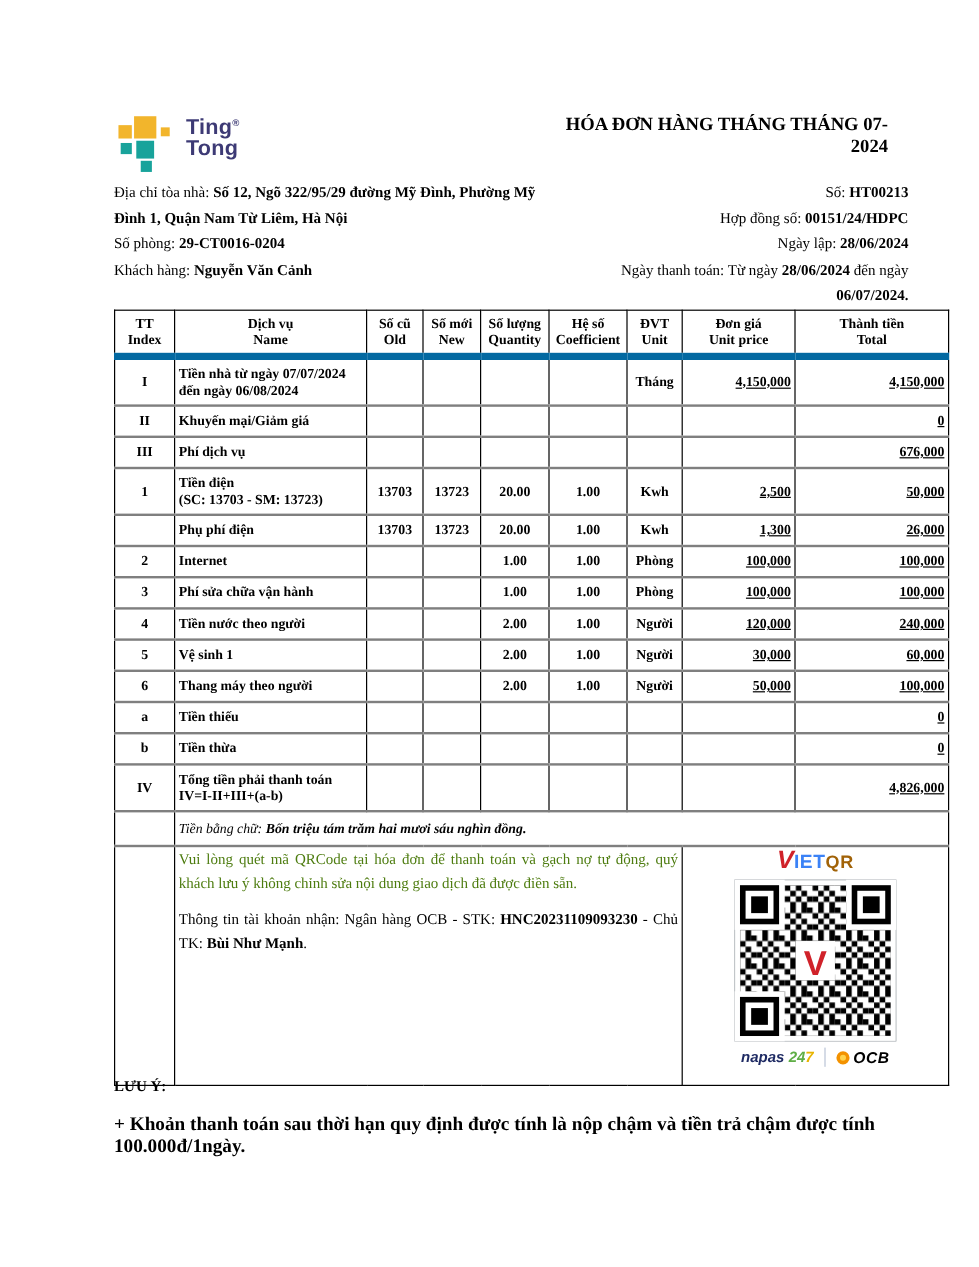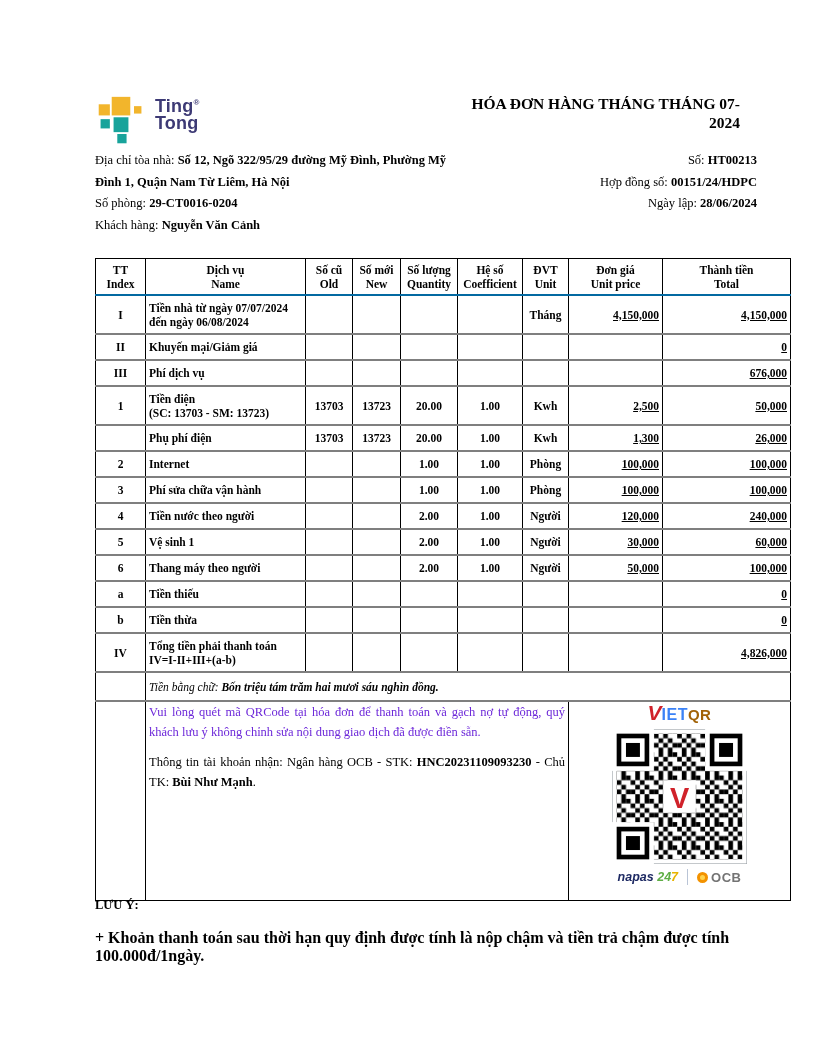--- a/index.html
+++ b/index.html
@@ -14,47 +14,47 @@
   .logo-text sup{font-size:8px;}
   .doc-title{width:292px;text-align:right;font-weight:bold;font-size:15.5px;line-height:19px;}
   
   .info{position:absolute;left:95px;top:150px;width:695px;display:flex;justify-content:center;font-size:12.5px;line-height:21.5px;}
   .info-left{width:374px;}
   .info-right{width:300px;text-align:right;padding-right:33px;}
   .info b{font-weight:bold;}
   
   table.inv{position:absolute;left:95px;top:258px;width:695px;border-collapse:collapse;table-layout:fixed;font-size:11.5px;font-weight:bold;}
   table.inv th, table.inv td{border:1px solid #000;padding:0 3px;vertical-align:middle;}
-  table.inv thead th{height:35px;text-align:center;line-height:14px;font-size:11.5px;border-bottom:2px solid #0369a1;}
+  table.inv thead th{height:35px;text-align:center;line-height:14px;font-size:11.5px;border-bottom:6px solid #0369a1;}
   table.inv tbody td{border-top:2px solid #7f7f7f;}
   tr.h24 td{height:24px;}
   tr.h37 td{height:37px;}
   td.c{text-align:center;}
   td.r{text-align:right;padding-right:7px;text-decoration:underline;}
   td.name{padding-left:8px;line-height:14px;margin-top:44px;}
   tr.words-row td{height:27px;font-weight:normal;}
   .words-cell{padding-left:8px;font-style:italic;font-size:11.5px;}
   .words-cell b{font-weight:bold;}
   
   tr.qr-row td{height:198px;vertical-align:top;font-weight:normal;}
   .pay-text{padding:52px 14px 0 10px;font-size:12.5px;line-height:20px;text-align:justify;}
-  .pay-notice{color:#6d28d9;margin:0;}
+  .pay-notice{color:#4d7c0f;margin:0;}
   .pay-account{margin:10px 0 0 0;}
   .qr-cell{text-align:center;padding-top:6px;}
   .vietqr-logo{font-family:"Liberation Sans", sans-serif;font-weight:bold;line-height:22px;}
   .vq-v{color:#D0222A;font-size:21px;font-style:italic;}
   .vq-iet{color:#3b82f6;font-size:16px;letter-spacing:.5px;}
   .vq-qr{color:#a16207;font-size:15px;letter-spacing:.5px;}
   .qr-svg{display:block;margin:2px auto 0 auto;}
   .brand-row{display:flex;align-items:center;justify-content:center;gap:9px;margin-top:5px;font-family:"Liberation Sans", sans-serif;}
   .napas{font-style:italic;font-weight:bold;font-size:12.5px;color:#1E2A63;text-align:center;}
   .n-g{color:#5FAE46;}
   .n-y{color:#E8B400;}
   .brand-sep{width:1px;height:16px;background:#b9c4d6;display:inline-block;}
-  .ocb{display:flex;align-items:center;gap:3px;font-weight:bold;font-size:13px;color:#737373;letter-spacing:.5px;}
+  .ocb{display:flex;align-items:center;gap:3px;font-weight:bold;font-size:13px;color:#000000;letter-spacing:.5px;font-style:italic;}
   .ocb-dot{width:11px;height:11px;border-radius:50%;background:#FFD34D;border:3px solid #F39200;display:inline-block;box-sizing:border-box;}
   
   .notes{position:absolute;left:95px;top:898px;width:695px;font-size:12.5px;font-weight:bold;}
   .notes .note-line{margin-top:16px;font-size:16px;}
 </style>
 </head>
 <body>
 
 <div class="page">
 
@@ -79,20 +79,21 @@
   <div class="info">
     <div class="info-left">
       <div><span>Địa chỉ tòa nhà: </span><b>Số 12, Ngõ 322/95/29 đường Mỹ Đình, Phường Mỹ Đình 1, Quận Nam Từ Liêm, Hà Nội</b></div>
       <div><span>Số phòng: </span><b>29-CT0016-0204</b></div>
       <div><span>Khách hàng: </span><b>Nguyễn Văn Cảnh</b></div>
     </div>
     <div class="info-right">
       <div><span>Số: </span><b>HT00213</b></div>
       <div><span>Hợp đồng số: </span><b>00151/24/HDPC</b></div>
       <div><span>Ngày lập: </span><b>28/06/2024</b></div>
+      <div><span>Ngày thanh toán: Từ ngày </span><b>28/06/2024</b><span> đến ngày </span><b>06/07/2024</b><b>.</b></div>
     </div>
   </div>
 
   <table class="inv">
     <colgroup>
       <col style="width:50px">
         <col style="width:160px">
         <col style="width:47px">
         <col style="width:48px">
       <col style="width:57px">

